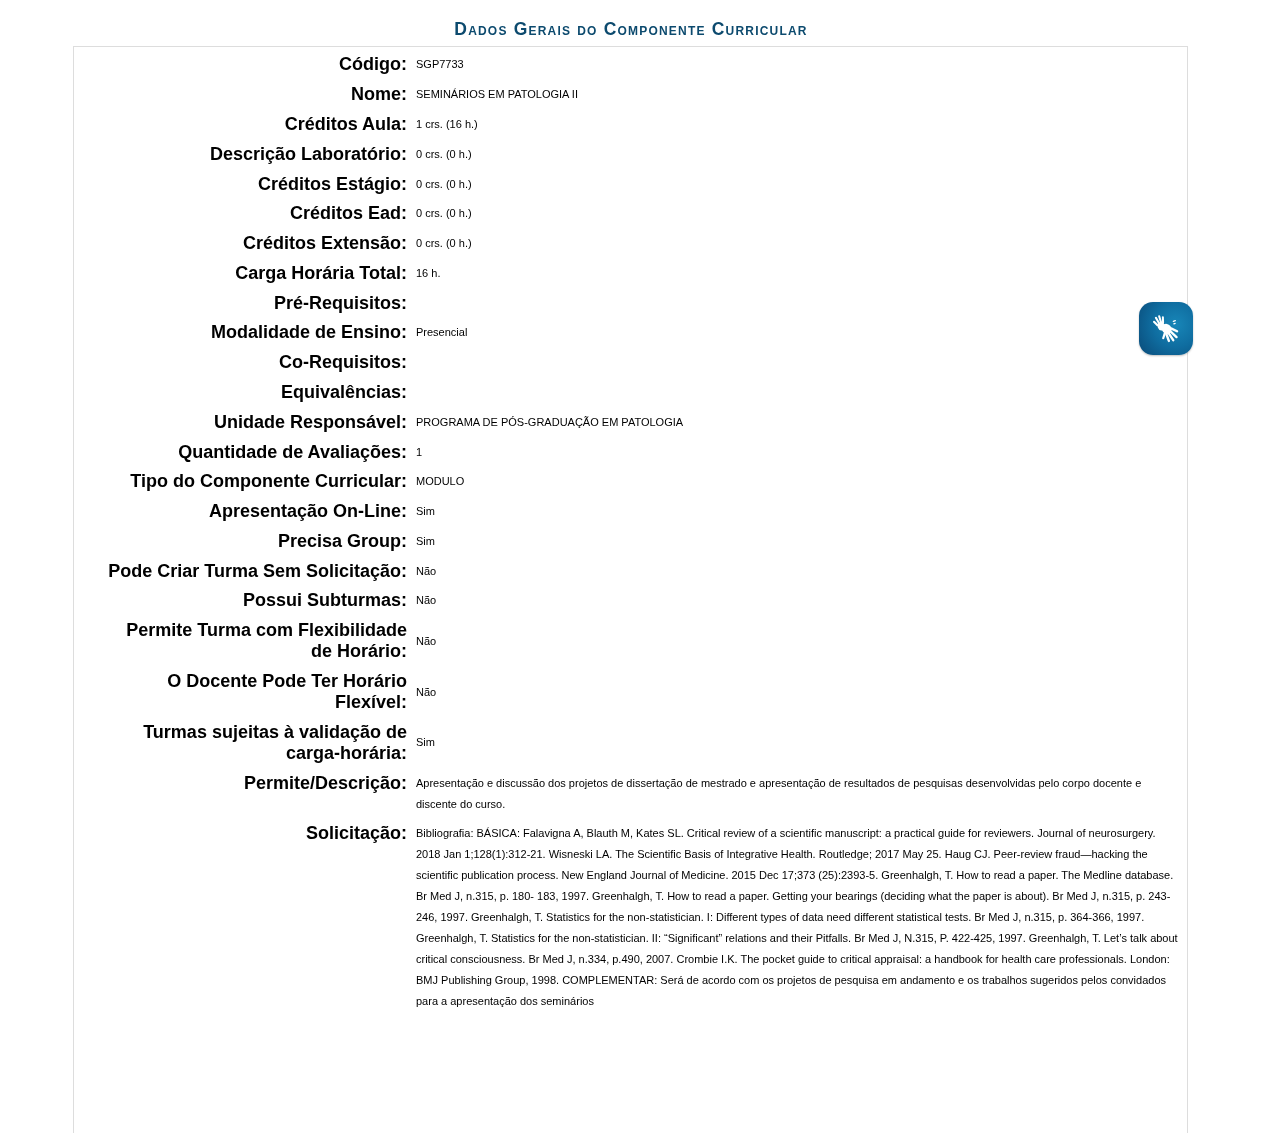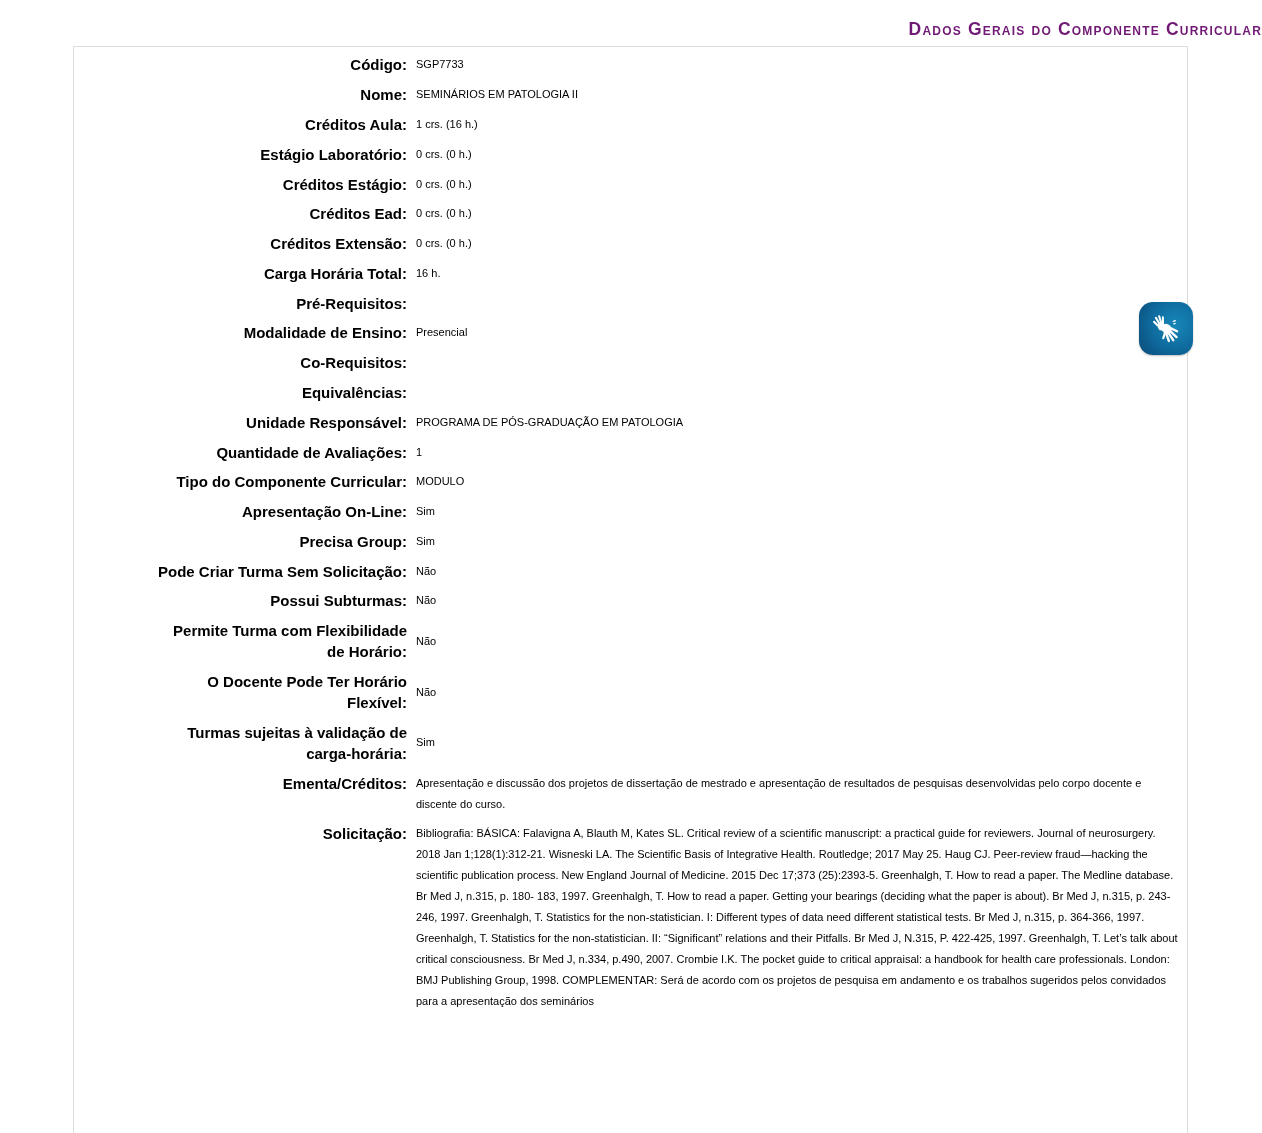--- a/index.html
+++ b/index.html
@@ -13,26 +13,26 @@
     background: #ffffff;
     overflow: hidden;
     font-family: "Liberation Sans", "DejaVu Sans", sans-serif;
     color: #000000;
   }
   .page-title {
     position: absolute;
     top: 19px;
     left: 0;
     width: 100%;
-    text-align: right;
+    text-align: center;
     font-weight: bold;
     font-size: 17.5px;
     letter-spacing: 1.2px;
     font-variant: small-caps;
-    color: #701a75;
+    color: #0c4a6e;
   }
   .panel {
     position: absolute;
     left: 73px;
     top: 46px;
     width: 1115px;
     height: 1100px; 
     border: 1px solid #dddddd;
     border-bottom: none;
     box-sizing: border-box;
@@ -44,21 +44,21 @@
     margin-top: 3px;
     border-collapse: collapse;
   }
   .field-row { display: table-row; }
   .field-label {
     display: table-cell;
     width: 333px;
     box-sizing: border-box;
     text-align: right;
     font-weight: bold;
-    font-size: 15px;
+    font-size: 18px;
     line-height: 21px;
     vertical-align: middle;
     padding: 4.4px 0 4.4px 8px;
     white-space: pre-line;
   }
   .field-value {
     display: table-cell;
     font-size: 11px;
     line-height: 21px;
     vertical-align: middle;
@@ -97,21 +97,21 @@
     </div>
     <div class="field-row">
       <div class="field-label">Nome:</div>
       <div class="field-value">SEMINÁRIOS EM PATOLOGIA II</div>
     </div>
     <div class="field-row">
       <div class="field-label">Créditos Aula:</div>
       <div class="field-value">1 crs. (16 h.)</div>
     </div>
     <div class="field-row">
-      <div class="field-label">Estágio Laboratório:</div>
+      <div class="field-label">Descrição Laboratório:</div>
       <div class="field-value">0 crs. (0 h.)</div>
     </div>
     <div class="field-row">
       <div class="field-label">Créditos Estágio:</div>
       <div class="field-value">0 crs. (0 h.)</div>
     </div>
     <div class="field-row">
       <div class="field-label">Créditos Ead:</div>
       <div class="field-value">0 crs. (0 h.)</div>
     </div>
@@ -176,21 +176,21 @@
       <div class="field-label">O Docente Pode Ter Horário
 Flexível:</div>
       <div class="field-value">Não</div>
     </div>
     <div class="field-row">
       <div class="field-label">Turmas sujeitas à validação de
 carga-horária:</div>
       <div class="field-value">Sim</div>
     </div>
     <div class="field-row align-top">
-      <div class="field-label">Ementa/Créditos:</div>
+      <div class="field-label">Permite/Descrição:</div>
       <div class="field-value">Apresentação e discussão dos projetos de dissertação de mestrado e apresentação de resultados de pesquisas desenvolvidas pelo corpo docente e discente do curso.</div>
     </div>
     <div class="field-row align-top">
       <div class="field-label">Solicitação:</div>
       <div class="field-value">Bibliografia: BÁSICA: Falavigna A, Blauth M, Kates SL. Critical review of a scientific manuscript: a practical guide for reviewers. Journal of neurosurgery. 2018 Jan 1;128(1):312-21. Wisneski LA. The Scientific Basis of Integrative Health. Routledge; 2017 May 25. Haug CJ. Peer-review fraud—hacking the scientific publication process. New England Journal of Medicine. 2015 Dec 17;373 (25):2393-5. Greenhalgh, T. How to read a paper. The Medline database. Br Med J, n.315, p. 180- 183, 1997. Greenhalgh, T. How to read a paper. Getting your bearings (deciding what the paper is about). Br Med J, n.315, p. 243-246, 1997. Greenhalgh, T. Statistics for the non-statistician. I: Different types of data need different statistical tests. Br Med J, n.315, p. 364-366, 1997. Greenhalgh, T. Statistics for the non-statistician. II: “Significant” relations and their Pitfalls. Br Med J, N.315, P. 422-425, 1997. Greenhalgh, T. Let’s talk about critical consciousness. Br Med J, n.334, p.490, 2007. Crombie I.K. The pocket guide to critical appraisal: a handbook for health care professionals. London: BMJ Publishing Group, 1998. COMPLEMENTAR: Será de acordo com os projetos de pesquisa em andamento e os trabalhos sugeridos pelos convidados para a apresentação dos seminários</div>
     </div>
 
   </div>
 </div>
 

